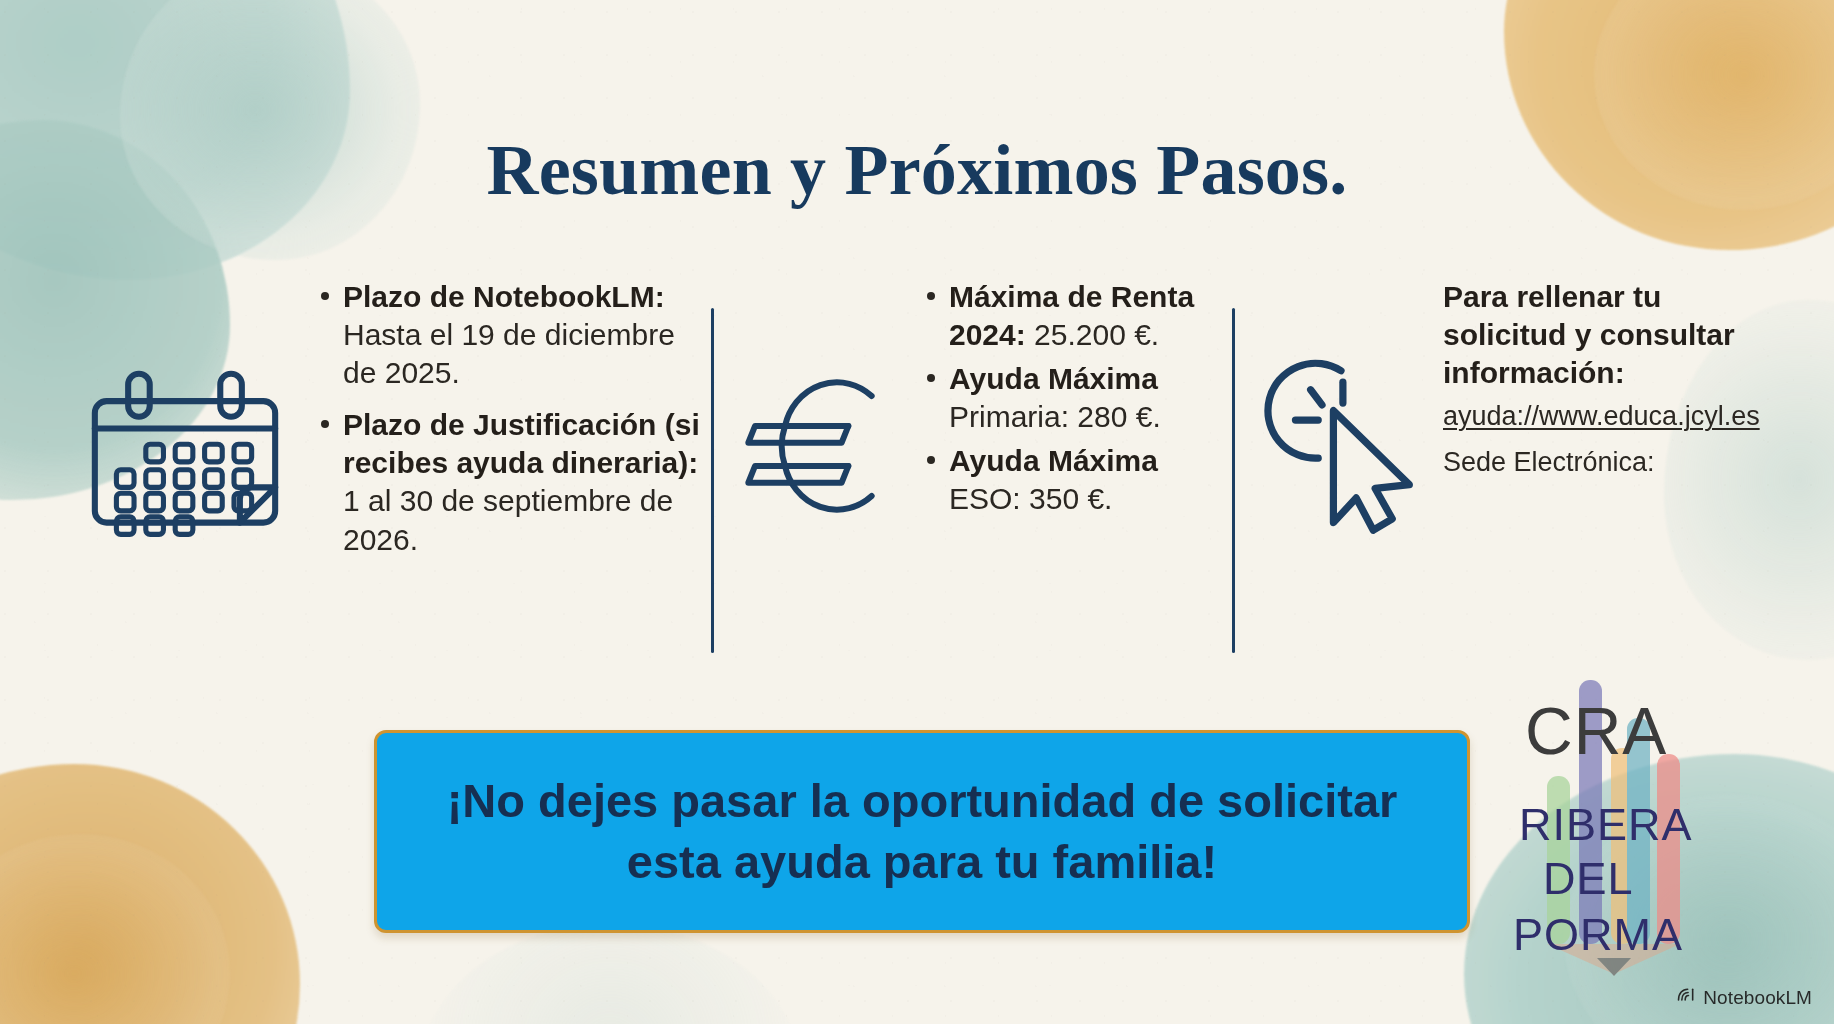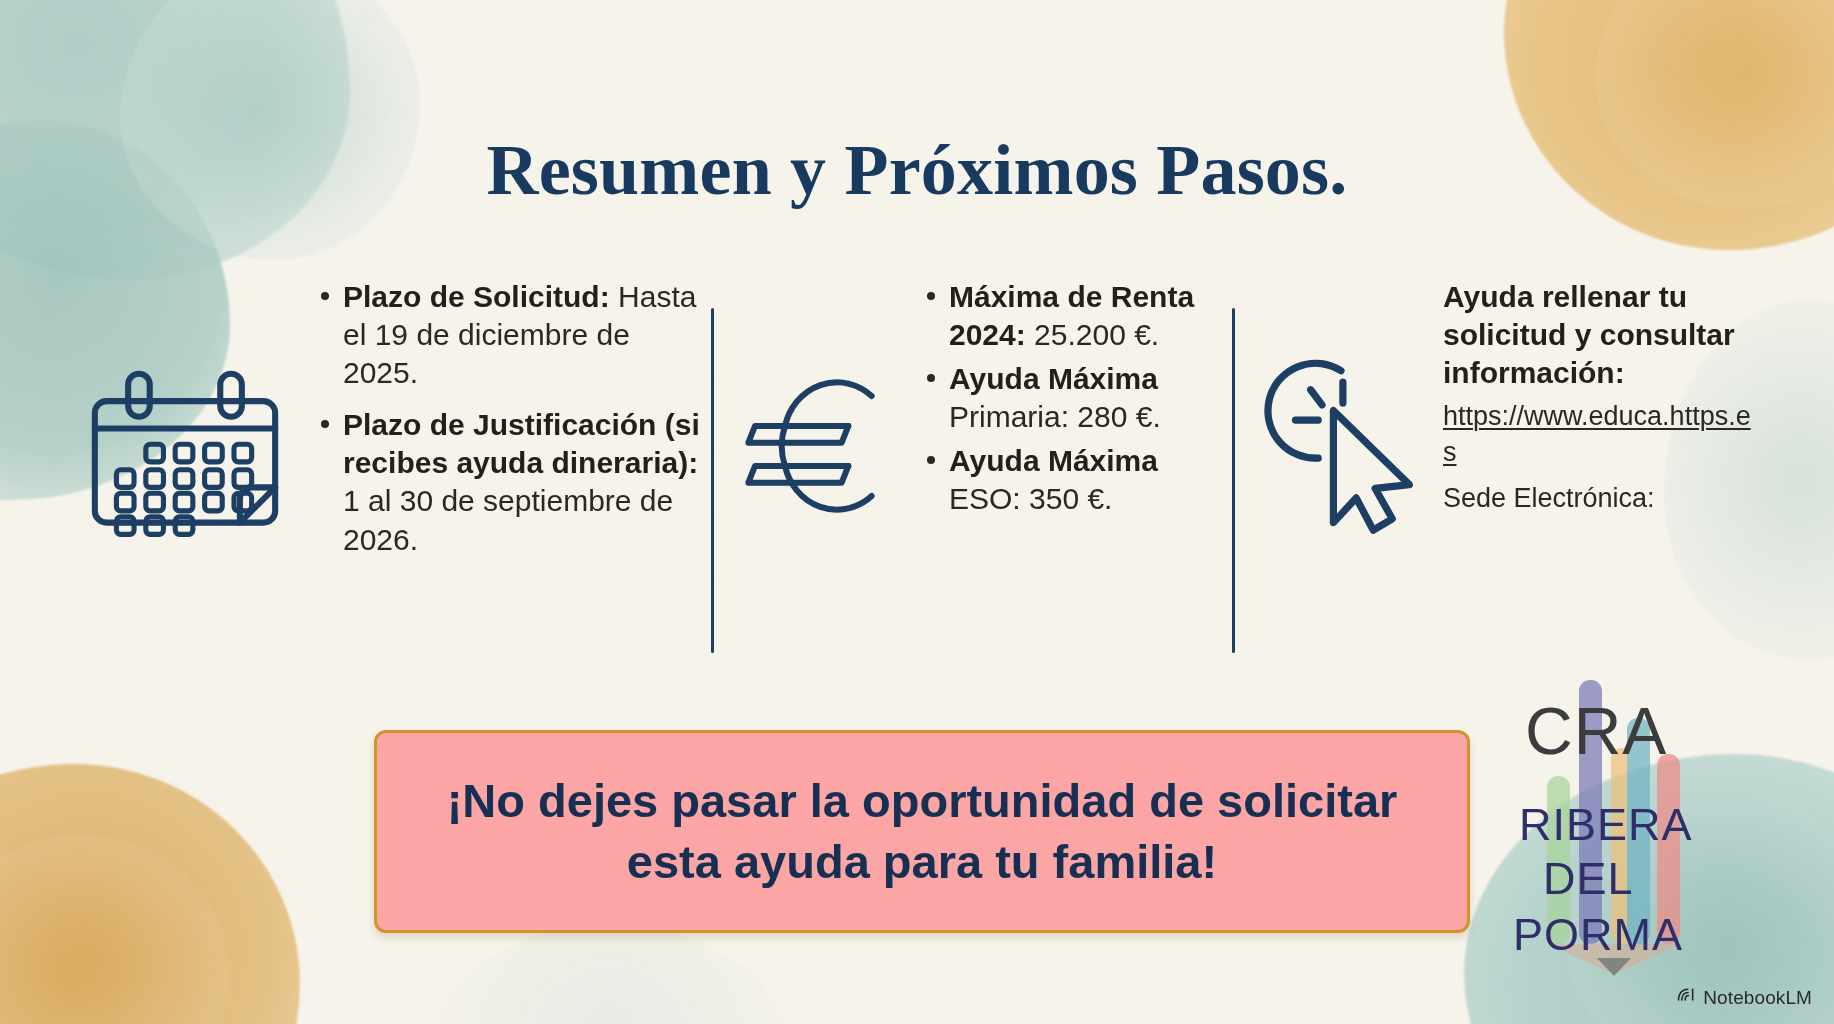--- a/index.html
+++ b/index.html
@@ -152,21 +152,21 @@
   .info-link{
     font-size:27px;line-height:1.32;color:#2b2722;
     text-decoration:underline;text-decoration-thickness:2px;
     text-underline-offset:3px;word-break:break-all;display:block;
     cursor:pointer;margin:0 0 10px 0;
   }
 
   
   .cta{
     position:absolute;left:374px;top:730px;width:1090px;height:197px;
-    background:#fca5a5;
+    background:#0ea5e9;
     border:3px solid #cf9430;
     border-radius:12px;
     box-shadow:0 5px 8px rgba(120,90,30,.18);
     display:flex;align-items:center;justify-content:center;
     text-align:center;
   }
   .cta-text{
     font-size:47px;font-weight:bold;line-height:1.28;color:#162f52;
     padding:0 34px;
   }
@@ -236,21 +236,21 @@
             <rect x="15" y="81" width="9" height="9" rx="2.2"></rect>
             <rect x="30" y="81" width="9" height="9" rx="2.2"></rect>
             <rect x="45" y="81" width="9" height="9" rx="2.2"></rect>
           </g>
         </svg>
       </div>
 
       <div class="txt txt-1">
         <ul class="bullets">
           <li>
-            <b>Plazo de Solicitud:</b><span> Hasta el 19 de diciembre de 2025.</span>
+            <b>Plazo de NotebookLM:</b><span> Hasta el 19 de diciembre de 2025.</span>
           </li>
           <li>
             <b>Plazo de Justificación (si recibes ayuda dineraria):</b><span> 1 al 30 de septiembre de 2026.</span>
           </li>
         </ul>
       </div>
     </div>
 
     <div class="col col-2">
       <div class="icon-wrap icon-eur">
@@ -281,22 +281,22 @@
         <svg width="176" height="186" viewBox="0 0 92 98" fill="none" stroke="#1d3f63" stroke-width="3.8" stroke-linejoin="round" stroke-linecap="round">
           <path d="M46 12 A25 25 0 1 0 34 58"></path>
           <path d="M30 22 L36 30"></path>
           <path d="M47 18 L47 29"></path>
           <path d="M22 38 L34 38"></path>
           <path d="M42 33 L42 92 L54 79 L63 96 L73 90 L64 74 L82 72 Z"></path>
         </svg>
       </div>
 
       <div class="txt txt-3">
-        <p class="info-head">Ayuda rellenar tu solicitud y consultar información:</p>
-        <a class="info-link">https://www.educa.https.es</a>
+        <p class="info-head">Para rellenar tu solicitud y consultar información:</p>
+        <a class="info-link">ayuda://www.educa.jcyl.es</a>
         <p class="info-line">Sede Electrónica:</p>
       </div>
     </div>
 
   </div>
 
   <div class="cta">
     <div class="cta-text">¡No dejes pasar la oportunidad de solicitar esta ayuda para tu familia!</div>
   </div>
 

